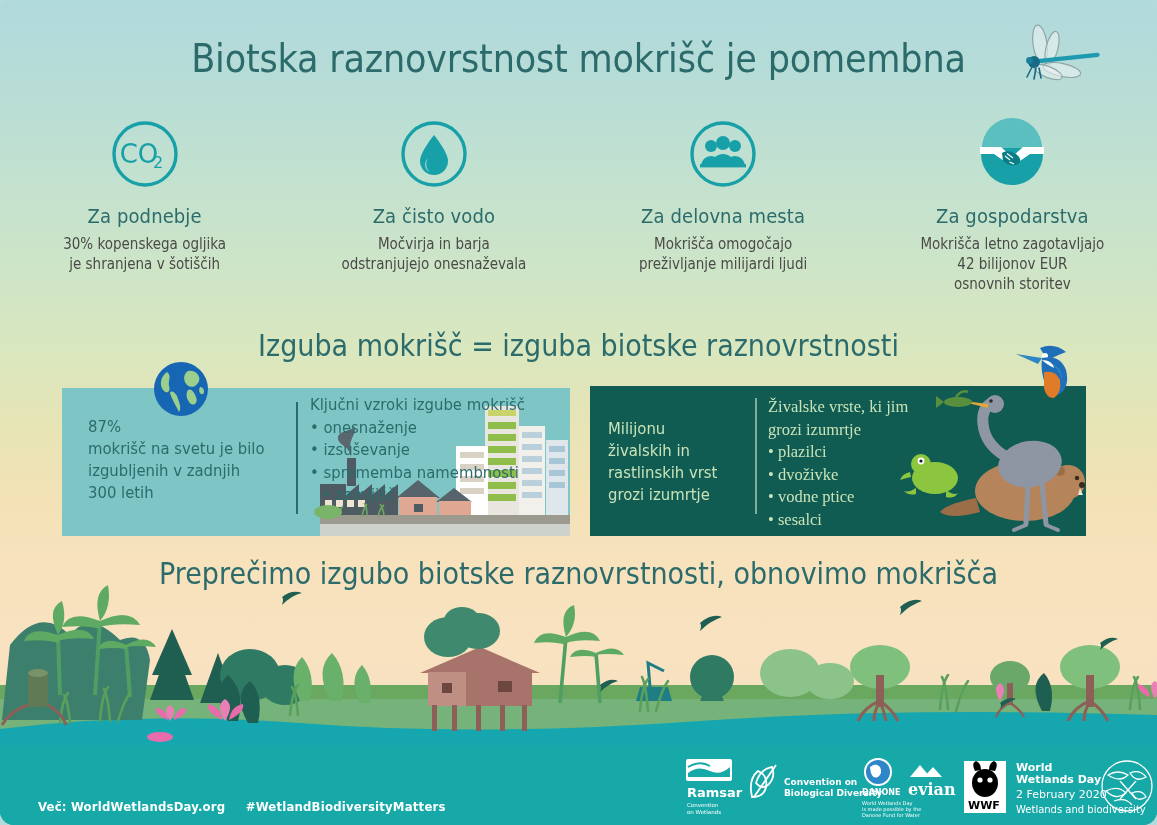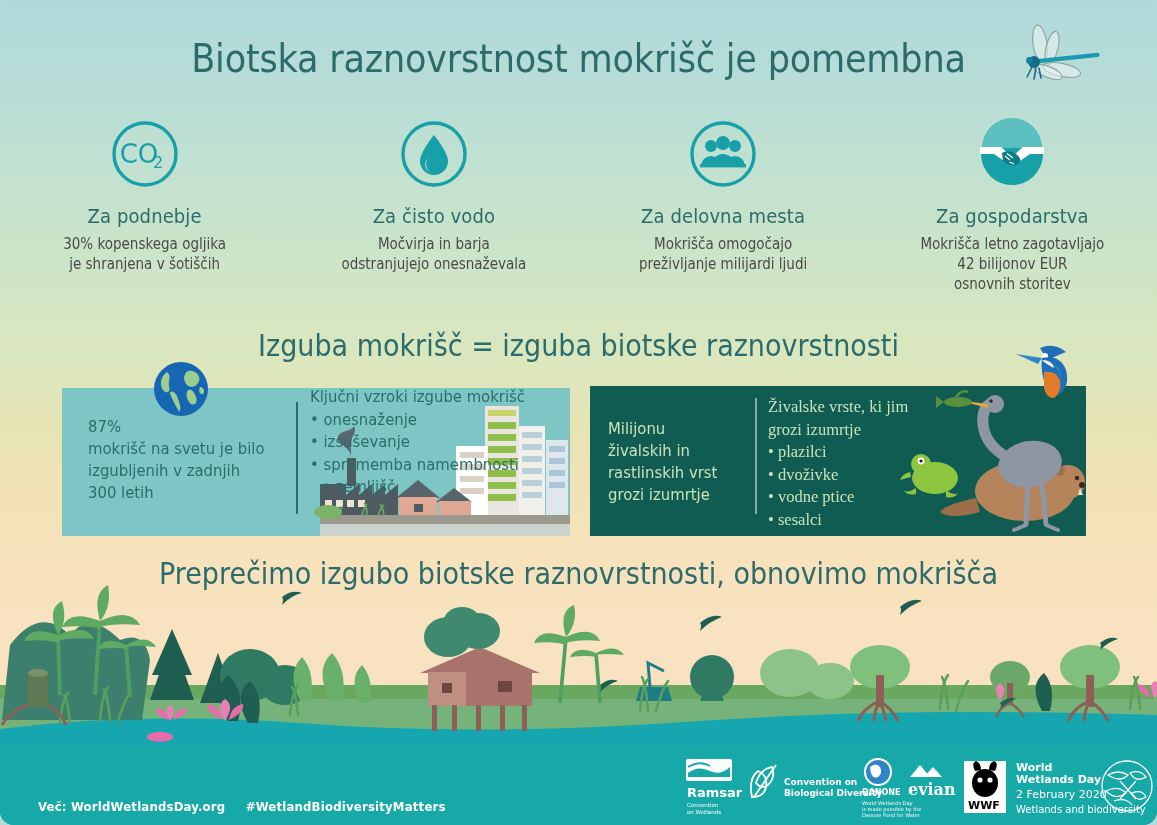--- a/index.html
+++ b/index.html
@@ -59,21 +59,21 @@
   .globe { position:absolute; left:147px; top:360px; width:68px; height:58px; }
 
   .stat87 {
     position:absolute; left:88px; top:416px; width:200px;
     font-family:"DejaVu Sans Condensed","Liberation Sans", sans-serif;
     font-size:16.5px; line-height:22px; color:#2c6b6b;
   }
   .vdiv-l { position:absolute; left:296px; top:402px; width:2px; height:112px;
             background:#2c6b6b; }
   .causes {
-    position:absolute; left:310px; top:386px; width:230px;
+    position:absolute; left:310px; top:394px; width:230px;
     font-family:"DejaVu Sans Condensed","Liberation Sans", sans-serif;
     font-size:16.5px; line-height:22.5px; color:#2c6b6b;
   }
   .causes ul { list-style:none; }
   .causes li::before { content:"• "; }
 
   .million {
     position:absolute; left:608px; top:418px; width:140px;
     font-family:"DejaVu Sans Condensed","Liberation Sans", sans-serif;
     font-size:16.5px; line-height:22px; color:#c9e3b8;

